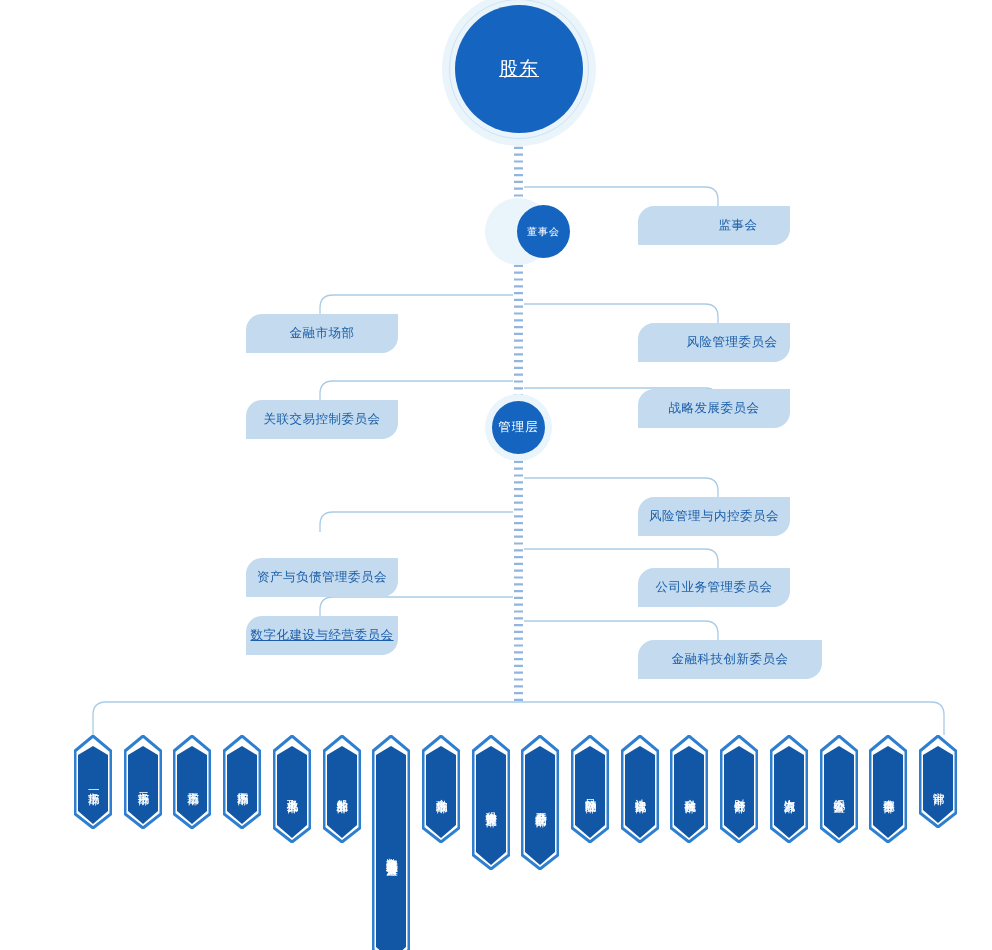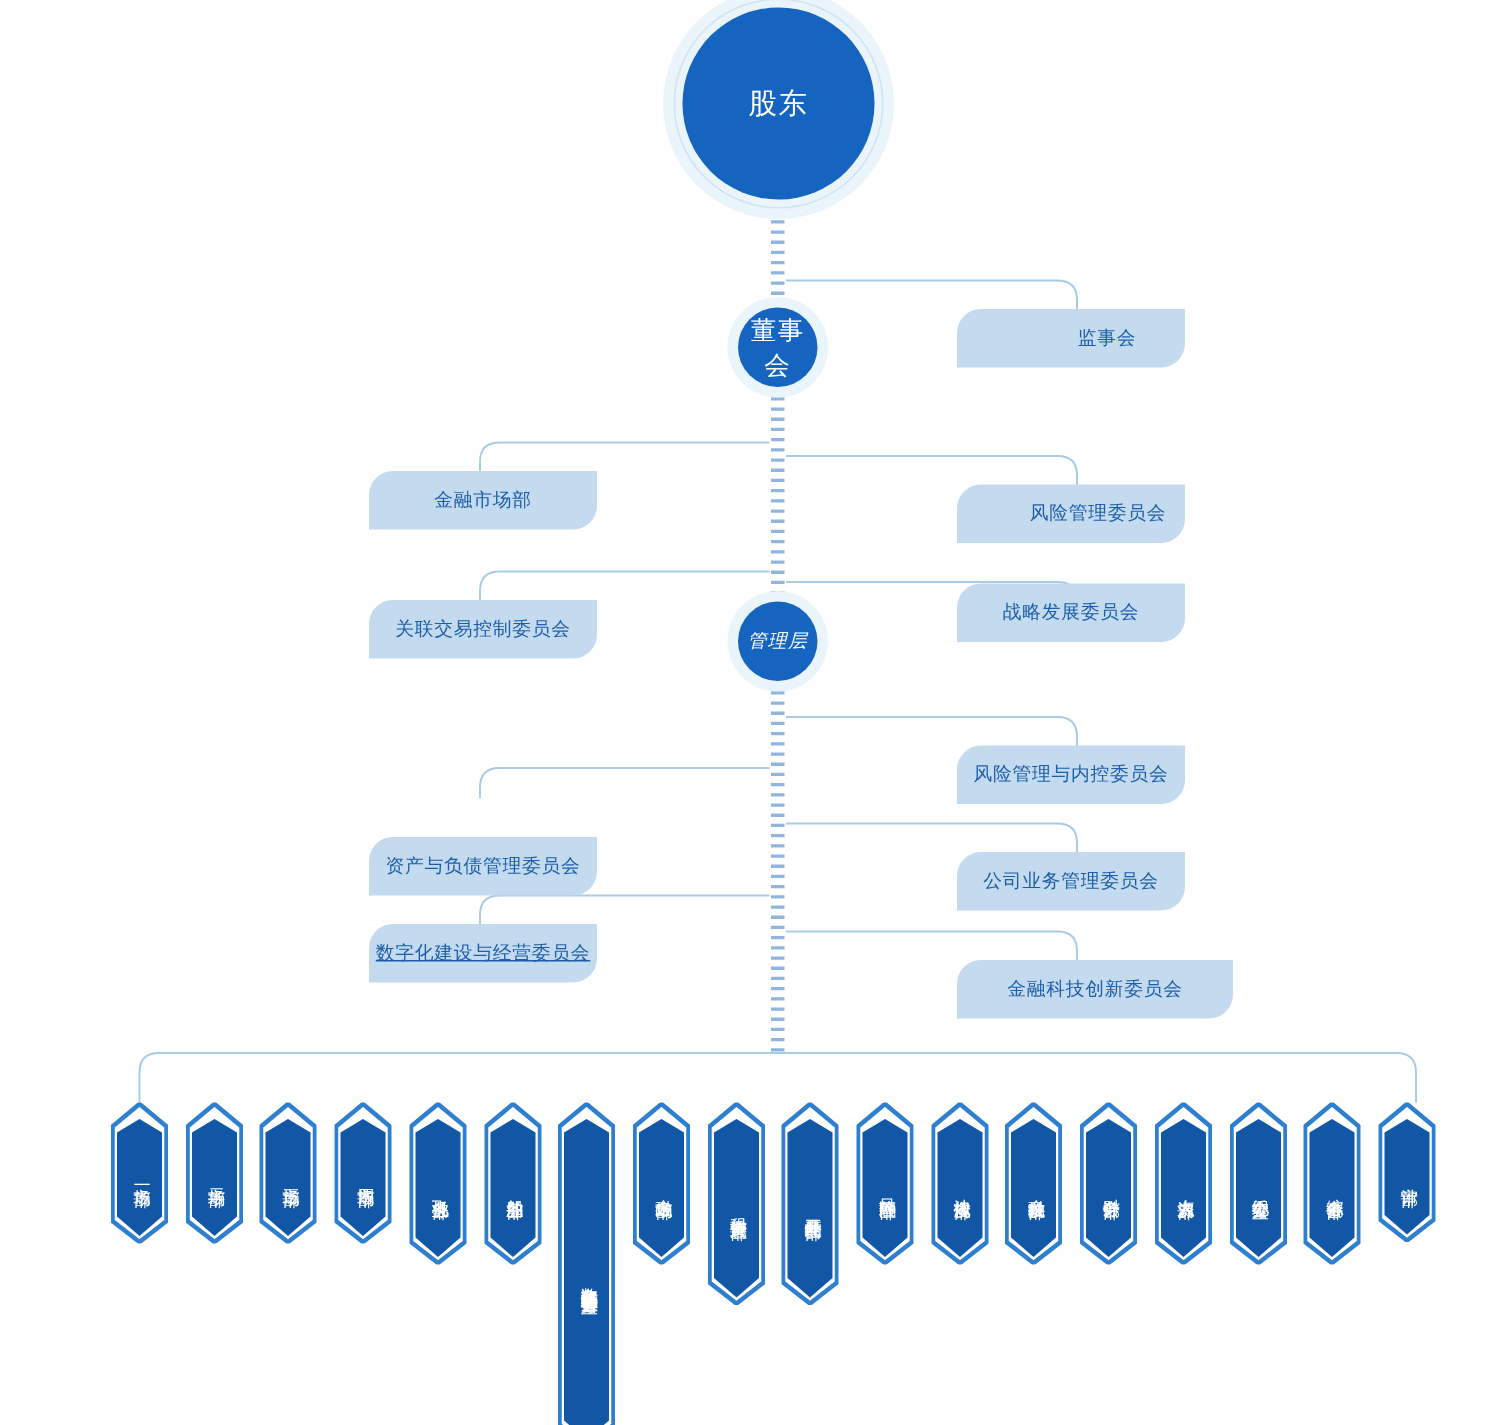--- a/index.html
+++ b/index.html
@@ -57,55 +57,55 @@
     border: 1px solid #cfe3f3;
     box-sizing: border-box;
   }
 
   .node-root {
     left: 455px;
     top: 5px;
     width: 128px;
     height: 128px;
     font-size: 19px;
+    text-decoration: underline;
   }
   .halo-root {
     left: 442px;
     top: -8px;
     width: 154px;
     height: 154px;
   }
   .ring-root {
     left: 449px;
     top: -1px;
     width: 140px;
     height: 140px;
   }
 
   .node-board {
-    left: 492px;
+    left: 517px;
     top: 205px;
     width: 53px;
     height: 53px;
-    font-size: 17px;
+    font-size: 10px;
   }
   .halo-board {
     left: 485px;
     top: 198px;
     width: 67px;
     height: 67px;
   }
 
   .node-mgmt {
     left: 492px;
     top: 401px;
     width: 53px;
     height: 53px;
     font-size: 12.5px;
-    font-style: italic;
   }
   .halo-mgmt {
     left: 485px;
     top: 394px;
     width: 67px;
     height: 67px;
   }
 
   
   .committee {

